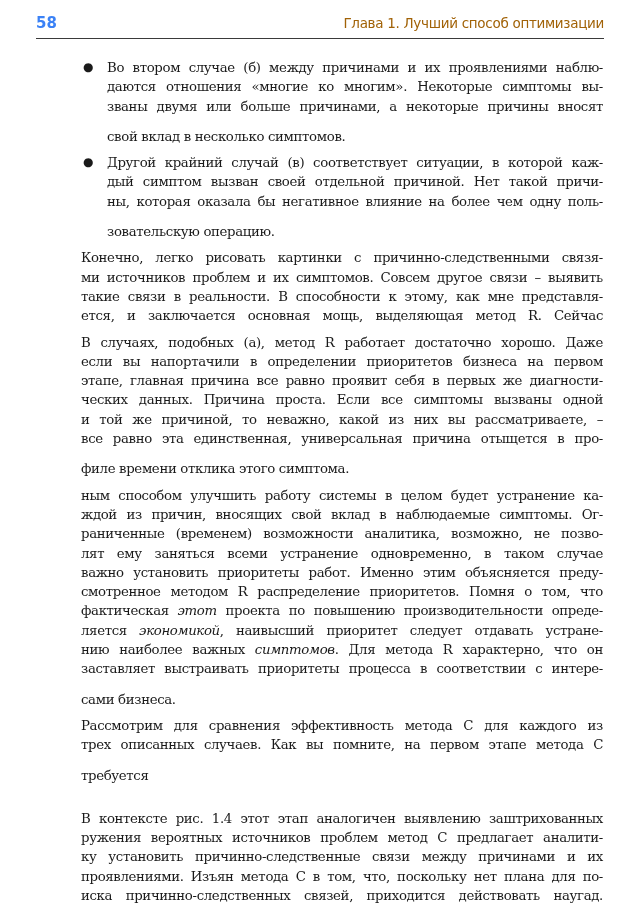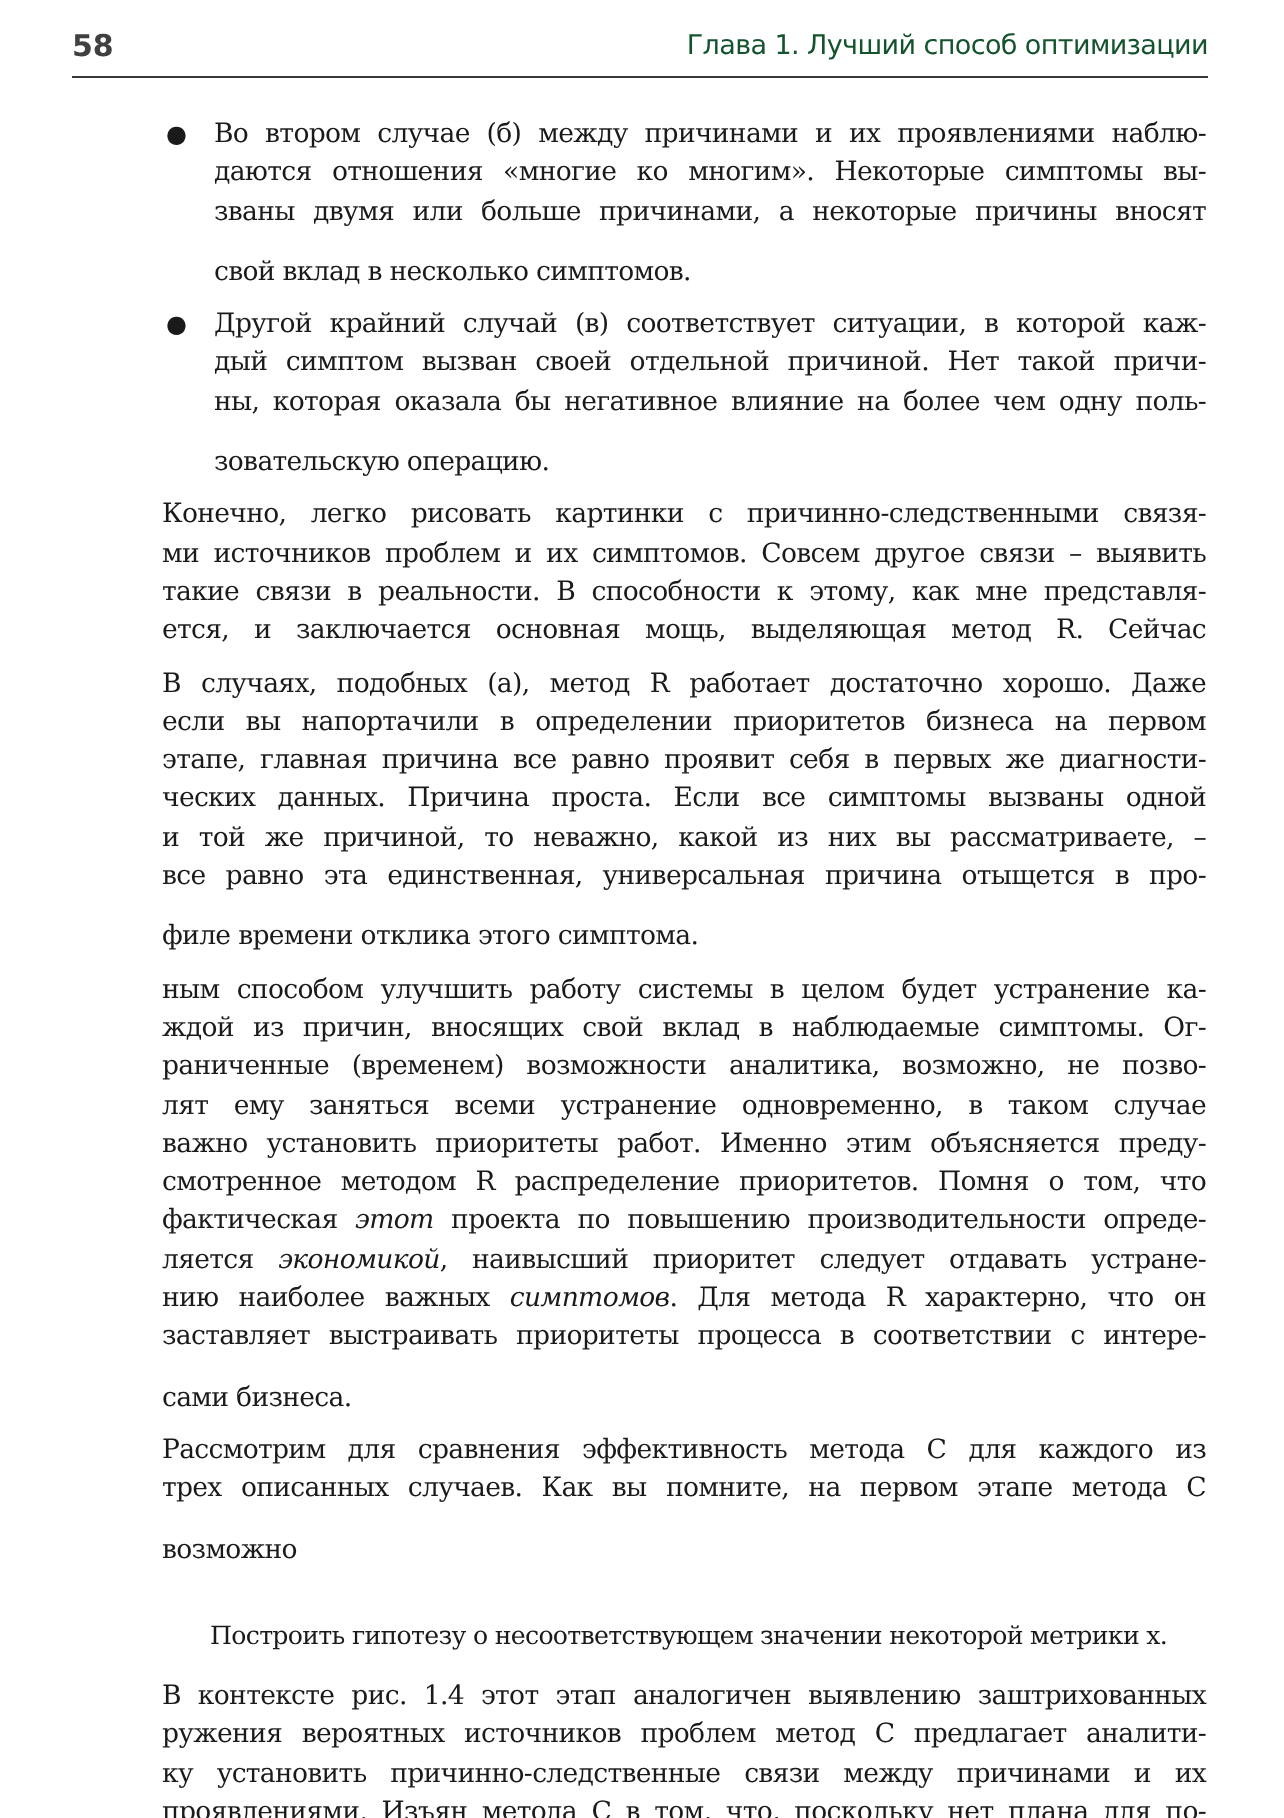--- a/index.html
+++ b/index.html
@@ -2,22 +2,22 @@
 <html><head>
 <meta charset="utf-8">
 <style>
   html, body { margin: 0; padding: 0; background: #ffffff; }
   body { width: 642px; height: 909px; position: relative; overflow: hidden; }
   .header {
     position: absolute; left: 36px; top: 12px; width: 568px; height: 26px;
     border-bottom: 1.5px solid #3a3a3a;
     font-family: "DejaVu Sans", sans-serif;
   }
-  .page-num { position: absolute; left: 0; top: 2px; font-size: 15px; font-weight: bold; color: #404040; }
-  .running-title { position: absolute; right: 0; top: 3px; font-size: 13.5px; color: #14532d; letter-spacing: -0.3px; }
+  .page-num { position: absolute; left: 0; top: 2px; font-size: 15px; font-weight: bold; color: #3b82f6; }
+  .running-title { position: absolute; right: 0; top: 3px; font-size: 13.5px; color: #a16207; letter-spacing: -0.3px; }
   .content {
     position: absolute; left: 83px; top: 58px; width: 520px;
     font-family: "DejaVu Serif", serif; font-size: 13.3px; color: #1a1a1a;
     letter-spacing: -0.35px;
   }
   .line { height: 19.3px; line-height: 19.3px; white-space: nowrap; text-align: justify; text-align-last: justify; overflow: visible; }
   .line.last { text-align-last: left; margin-top: 11px; }
   .bullet-block { position: relative; padding-left: 26px; margin-left: -2px; }
   .bullet-dot { position: absolute; left: 2px; top: 0; line-height: 19.3px; font-size: 12px; }
   .para { margin-left: -2px; }
@@ -81,24 +81,23 @@
       <div class="line">фактическая <i>этот</i> проекта по повышению производительности опреде-</div>
       <div class="line">ляется <i>экономикой</i>, наивысший приоритет следует отдавать устране-</div>
       <div class="line">нию наиболее важных <i>симптомов</i>. Для метода R характерно, что он</div>
       <div class="line">заставляет выстраивать приоритеты процесса в соответствии с интере-</div>
       <div class="line last">сами бизнеса.</div>
     </div>
   <div class="gap"></div>
   <div class="para">
       <div class="line">Рассмотрим для сравнения эффективность метода C для каждого из</div>
       <div class="line">трех описанных случаев. Как вы помните, на первом этапе метода C</div>
-      <div class="line last">возможно</div>
+      <div class="line last">требуется</div>
     </div>
   <div class="gap" style="height:12px"></div>
-  <div class="quote line last">Построить гипотезу о несоответствующем значении некоторой метрики x.</div>
   <div class="gap" style="height:12px"></div>
   <div class="para">
       <div class="line">В контексте рис. 1.4 этот этап аналогичен выявлению заштрихованных</div>
       <div class="line">ружения вероятных источников проблем метод C предлагает аналити-</div>
       <div class="line">ку установить причинно-следственные связи между причинами и их</div>
       <div class="line">проявлениями. Изъян метода C в том, что, поскольку нет плана для по-</div>
       <div class="line">иска причинно-следственных связей, приходится действовать наугад.</div>
     </div>
 </div>
 

